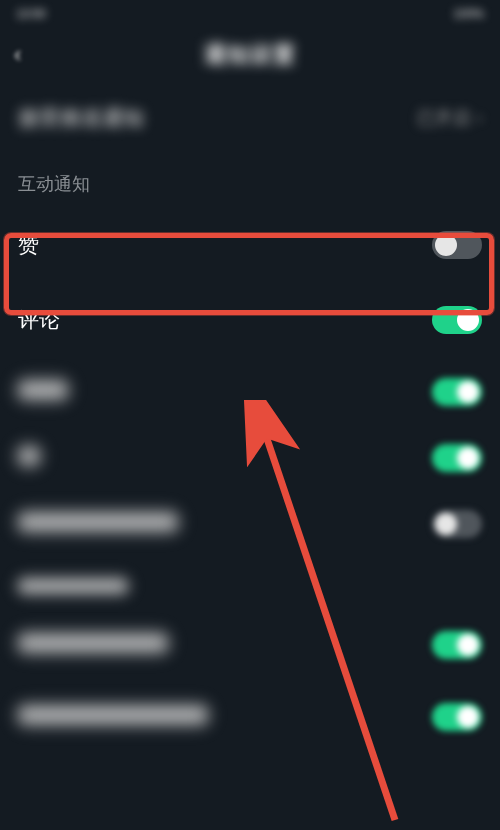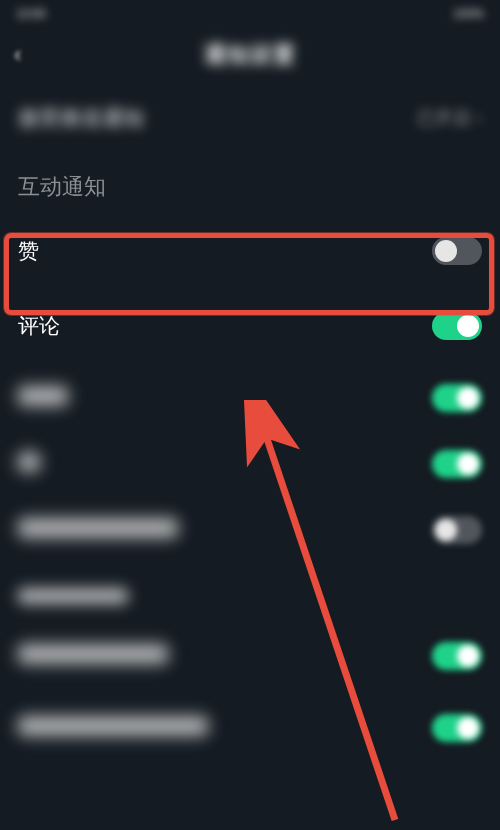--- a/index.html
+++ b/index.html
@@ -49,21 +49,21 @@
       align-items: center;
       justify-content: space-between;
       padding: 0 18px;
       height: 72px;
     }
     .row-label { font-size: 21px; color: #fff; }
     .row-label.blurred { filter: blur(6px); color: #d6d6d6; text-shadow: 0 0 4px rgba(255,255,255,0.25); }
     .row-value { font-size: 18px; color: #9a9a9a; filter: blur(5px); display: flex; align-items: center; gap: 6px;}
     .chevron { font-size: 16px; color: #9a9a9a; }
     .section-title {
-      font-size: 22px;
+      font-size: 18px;
       color: #8a8f94;
       padding: 18px 18px 10px 18px;
     }
     .section-title.blurred { filter: blur(5px); }
     .toggle {
       width: 50px;
       height: 28px;
       border-radius: 14px;
       position: relative;
       flex-shrink: 0;

